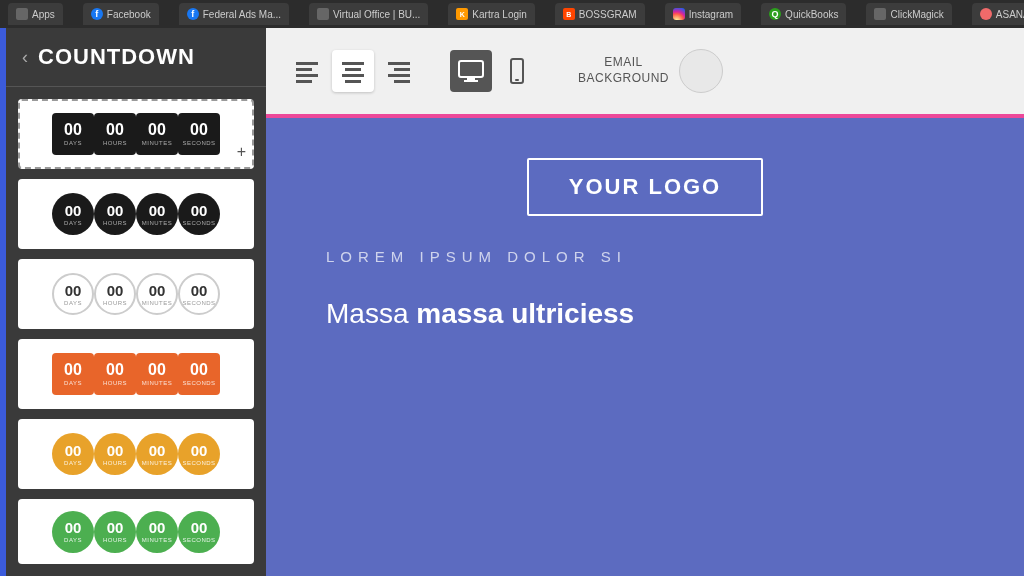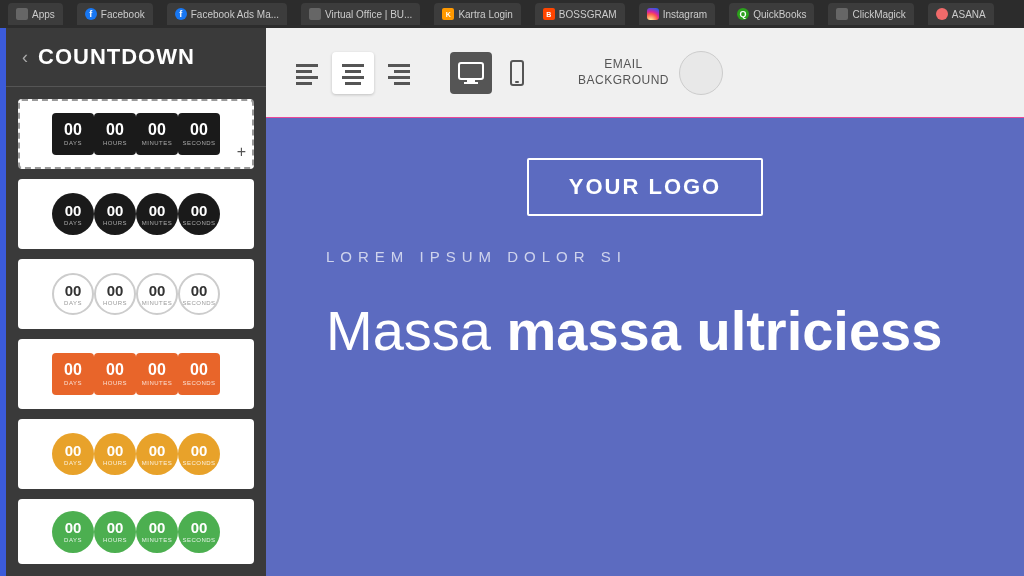--- a/index.html
+++ b/index.html
@@ -5,21 +5,21 @@
     * { margin: 0; padding: 0; box-sizing: border-box; }
     body { width: 1024px; height: 576px; overflow: hidden; font-family: Arial, sans-serif; background: #1a1a1a; }
 
     
     .browser-toolbar {
       height: 28px;
       background: #2c2c2c;
       display: flex;
       align-items: center;
       padding: 0 8px;
-      gap: 14px;
+      gap: 20px;
       overflow: hidden;
     }
     .tab-item {
       height: 22px;
       background: #3c3c3c;
       border-radius: 4px 4px 0 0;
       display: flex;
       align-items: center;
       padding: 0 8px;
       font-size: 10px;
@@ -199,21 +199,21 @@
     }
 
     
     .top-toolbar {
       height: 90px;
       background: #f0f0f0;
       display: flex;
       align-items: center;
       padding: 0 20px;
       gap: 20px;
-      border-bottom: 1px solid #ec4899;
+      border-bottom: 4px solid #ec4899;
     }
     .layout-icons {
       display: flex;
       gap: 4px;
     }
     .layout-icon-btn {
       width: 42px;
       height: 42px;
       display: flex;
       align-items: center;
@@ -286,21 +286,21 @@
       align-self: center;
     }
     .subtitle-text {
       color: rgba(255,255,255,0.7);
       font-size: 15px;
       letter-spacing: 6px;
       align-self: flex-start;
     }
     .headline-text {
       color: #fff;
-      font-size: 56px;
+      font-size: 28px;
       align-self: flex-start;
       line-height: 1.2;
     }
     .headline-text strong { font-weight: 900; }
 
     
     .blue-accent {
       width: 6px;
       background: #3b5bdb;
       height: 548px;
@@ -314,21 +314,21 @@
   <div class="tab-item">
     <span class="tab-icon"></span>
     <span>Apps</span>
   </div>
   <div class="tab-item">
     <span class="tab-icon" style="background:#1877f2;border-radius:50%;color:#fff;font-size:9px;display:flex;align-items:center;justify-content:center;font-weight:bold;">f</span>
     <span>Facebook</span>
   </div>
   <div class="tab-item">
     <span class="tab-icon" style="background:#1877f2;border-radius:50%;color:#fff;font-size:9px;display:flex;align-items:center;justify-content:center;font-weight:bold;">f</span>
-    <span>Facebook Ads Ma...</span>
+    <span>Federal Ads Ma...</span>
   </div>
   <div class="tab-item">
     <span class="tab-icon"></span>
     <span>Virtual Office | BU...</span>
   </div>
   <div class="tab-item">
     <span class="tab-icon" style="background:#f90;color:#fff;font-size:7px;display:flex;align-items:center;justify-content:center;font-weight:bold;">K</span>
     <span>Kartra Login</span>
   </div>
   <div class="tab-item">

